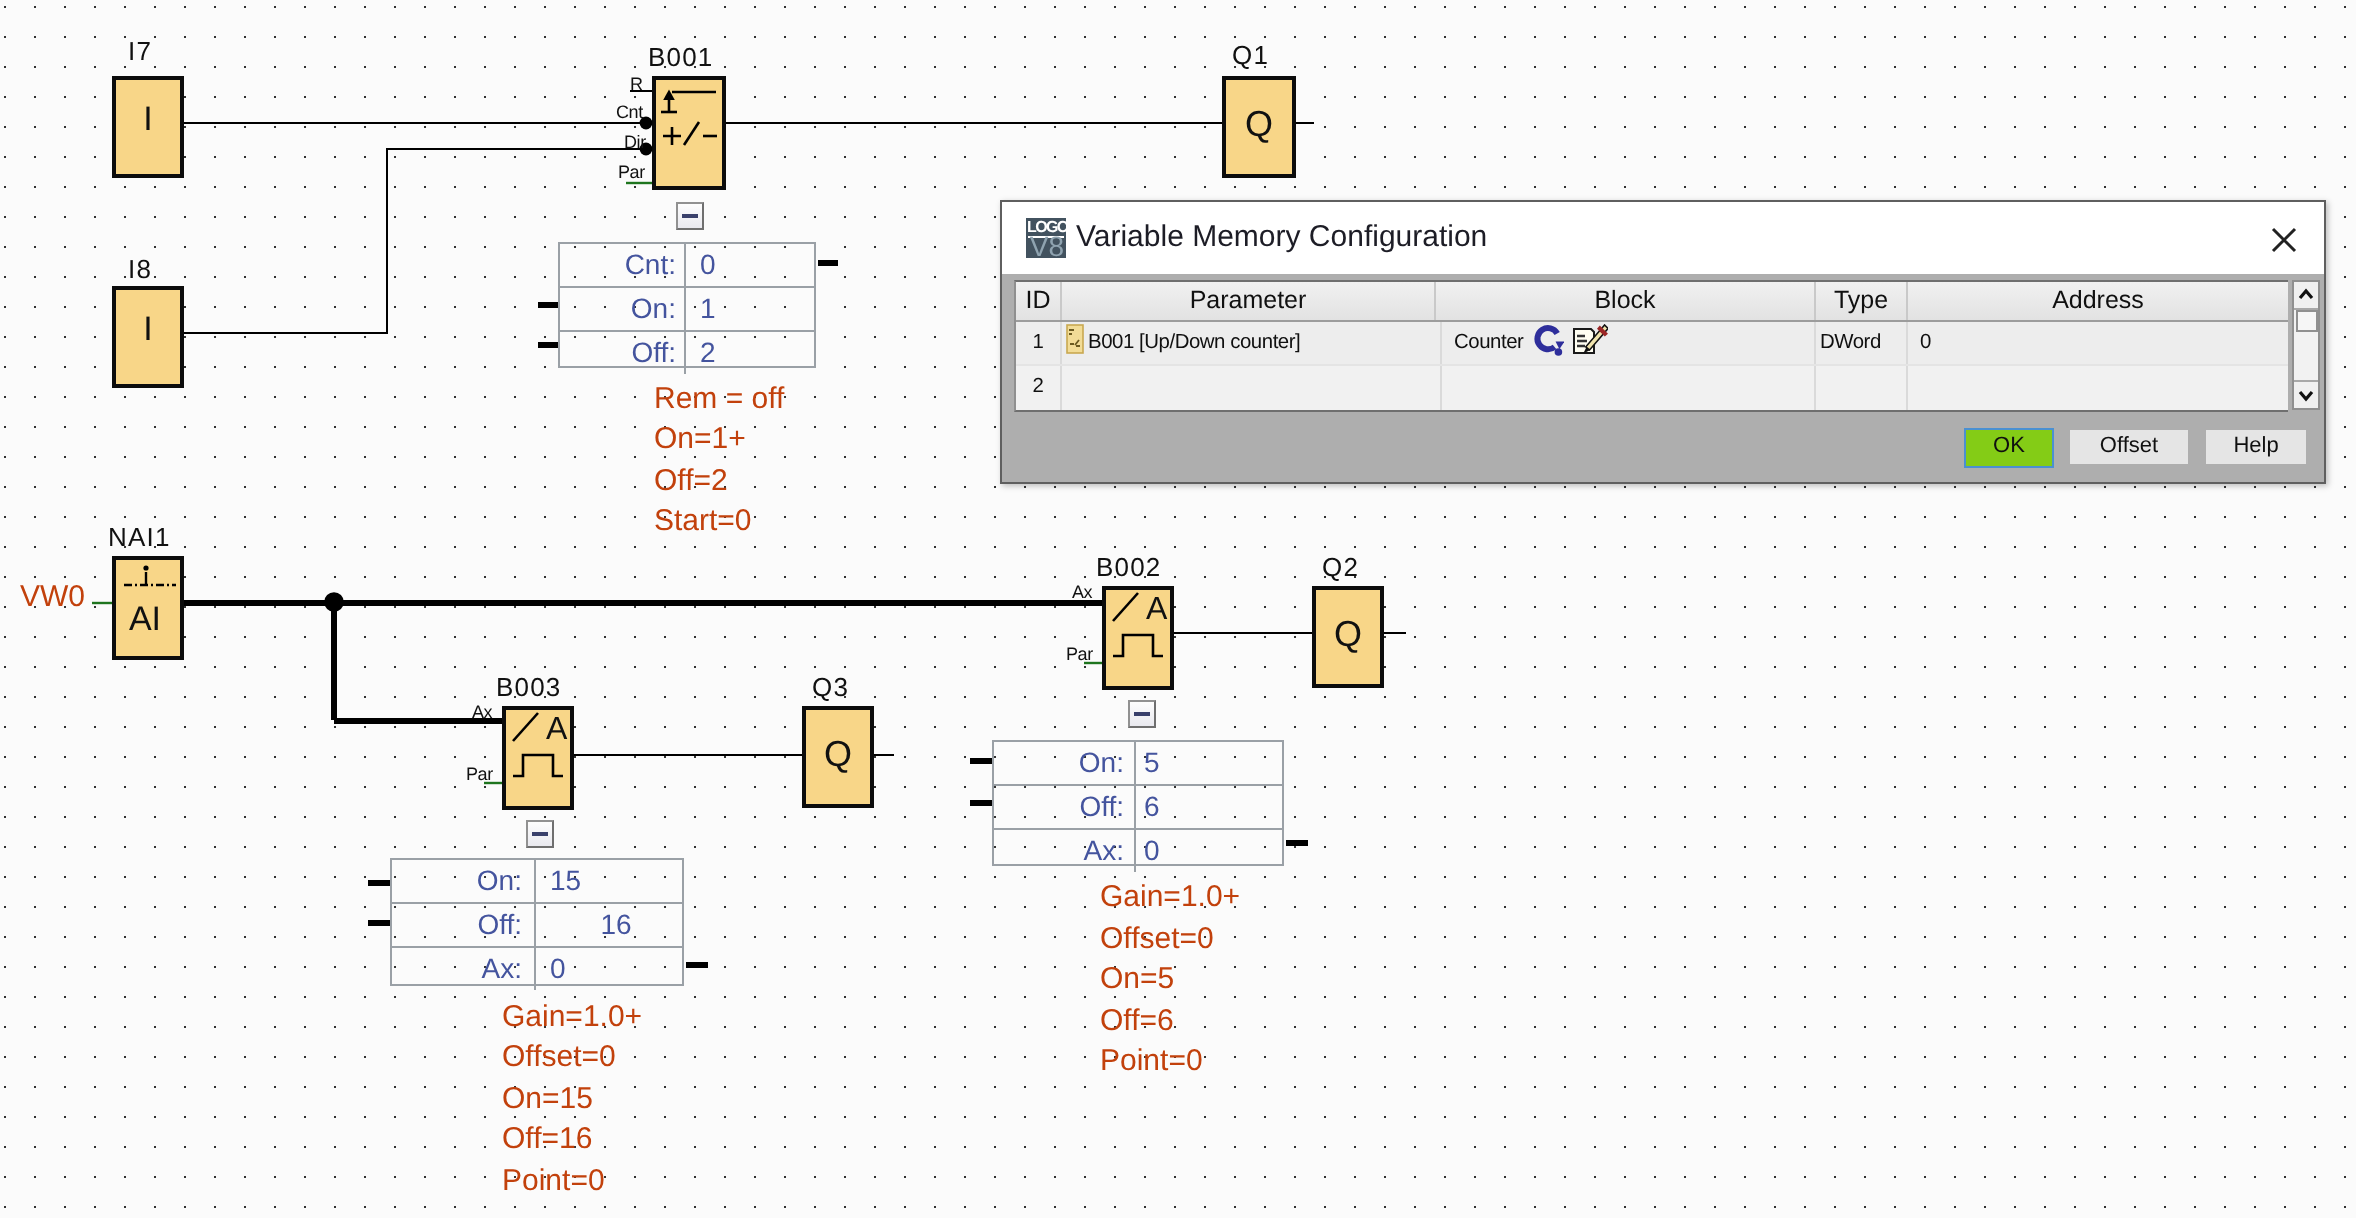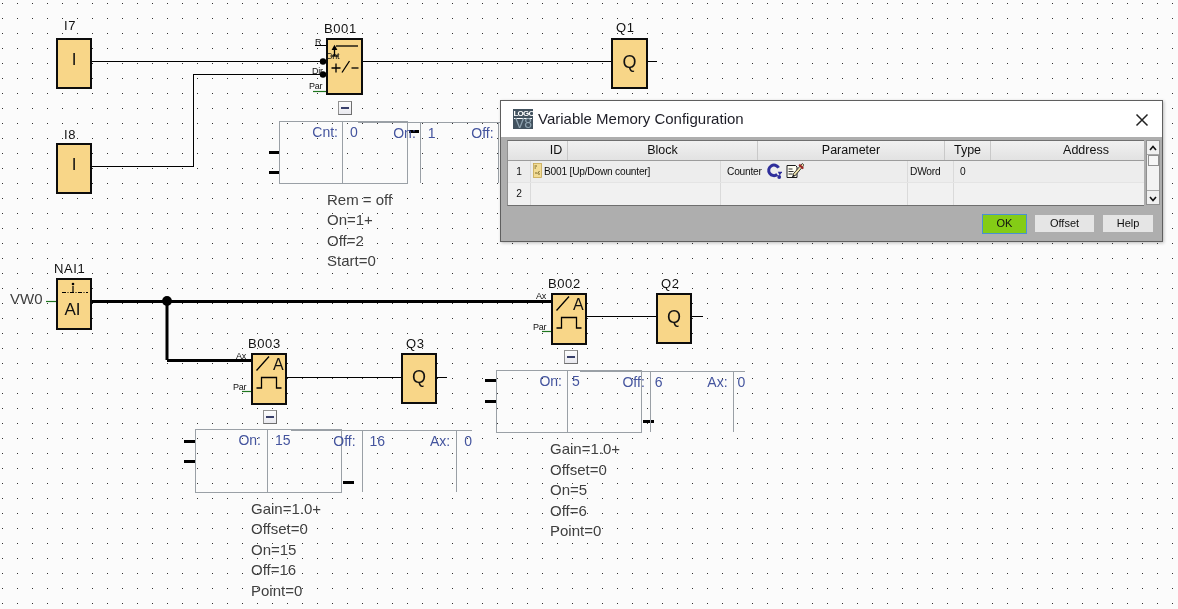--- a/index.html
+++ b/index.html
@@ -9,27 +9,27 @@
   background-color:#fbfbfb;
   background-image:radial-gradient(circle at 0.5px 0.5px,#303030 0.62px,transparent 0.75px);
   background-size:15px 15px;
   background-position:2px 3px;
 }
 .blk{position:absolute;background:#f8d688;border:2px solid #0c0c0c;box-sizing:border-box;}
 .lbl{position:absolute;font-size:13px;line-height:13px;letter-spacing:0.6px;color:#111;}
 .clbl{position:absolute;font-size:9px;line-height:9px;color:#111;letter-spacing:-0.2px;}
 .minb{position:absolute;width:14px;height:14px;box-sizing:border-box;border:1px solid #919191;border-right-color:#6f6f6f;border-bottom-color:#6f6f6f;background:linear-gradient(#fdfdfd,#e9e9ef);}
 .minb div{width:8px;height:2px;background:#39406b;margin:5px auto 0;}
-.ptable{position:absolute;background:transparent;border:1px solid #9aa0a6;box-sizing:border-box;display:flex;flex-direction:row;}
+.ptable{position:absolute;background:transparent;border:1px solid #9aa0a6;box-sizing:border-box;display:flex;flex-direction:column;}
 .prow{flex:1;display:flex;border-top:1px solid #9aa0a6;}
 .prow:first-child{border-top:none;}
 .plab{text-align:right;border-right:1px solid #9aa0a6;box-sizing:border-box;}
 .pval{flex:1;}
 .plab,.pval{font-size:14px;color:#44549e;line-height:21px;}
-.gtxt{position:absolute;font-size:15px;line-height:20.5px;color:#404040;white-space:pre;}
+.gtxt{position:absolute;font-size:15px;line-height:20.5px;color:#c2410c;white-space:pre;}
 </style>
 </head>
 <body>
 
 <div class="blk" style="left:56px;top:38px;width:36px;height:51px;"></div>
 <div class="blk" style="left:56px;top:143px;width:36px;height:51px;"></div>
 <div class="blk" style="left:326px;top:38px;width:37px;height:57px;"></div>
 <div class="blk" style="left:611px;top:38px;width:37px;height:51px;"></div>
 <div class="blk" style="left:56px;top:278px;width:36px;height:52px;"></div>
 <div class="blk" style="left:551px;top:293px;width:36px;height:52px;"></div>
@@ -112,21 +112,21 @@
 <div class="lbl" style="left:64px;top:128px;">I8</div>
 <div class="lbl" style="left:324px;top:22px;">B001</div>
 <div class="lbl" style="left:616px;top:21px;">Q1</div>
 <div class="lbl" style="left:54px;top:262px;">NAI1</div>
 <div class="lbl" style="left:548px;top:277px;">B002</div>
 <div class="lbl" style="left:661px;top:277px;">Q2</div>
 <div class="lbl" style="left:248px;top:337px;">B003</div>
 <div class="lbl" style="left:406px;top:337px;">Q3</div>
 
 <div class="clbl" style="left:315px;top:37.5px;">R</div>
-<div class="clbl" style="left:326px;top:51.5px;">Cnt</div>
+<div class="clbl" style="left:308px;top:51.5px;">Cnt</div>
 <div class="clbl" style="left:312px;top:67px;">Dir</div>
 <div class="clbl" style="left:309px;top:81.5px;">Par</div>
 <div class="clbl" style="left:536px;top:291.5px;">Ax</div>
 <div class="clbl" style="left:533px;top:322.5px;">Par</div>
 <div class="clbl" style="left:236px;top:351.5px;">Ax</div>
 <div class="clbl" style="left:233px;top:382.5px;">Par</div>
 
 <div class="minb" style="left:338px;top:101px;">
     <div></div>
   </div>
@@ -203,23 +203,23 @@
     <div style="position:absolute;left:1px;top:8.5px;width:18px;height:1.5px;background:#fff;"></div>
     <div style="position:absolute;right:1px;top:10px;font-size:14px;color:#8fa3b0;line-height:9px;">V8</div>
   </div>
   <div style="position:absolute;left:37px;top:0;height:36px;line-height:36px;font-size:15px;color:#1d1d26;">Variable Memory Configuration</div>
   <svg style="position:absolute;left:634px;top:12px;" width="14" height="14">
       <path d="M1.5 1.5 L12.5 12.5 M12.5 1.5 L1.5 12.5" stroke="#222" stroke-width="1.5"></path>
     </svg>
 
   <div style="position:absolute;left:6px;top:39px;width:637px;height:66px;box-sizing:border-box;border-top:1px solid #6f6f6f;border-left:1px solid #8f8f8f;border-bottom:1px solid #6f6f6f;background:#f0f0f0;">
     <div style="display:flex;height:20px;background:linear-gradient(#f1f1f1,#e2e2e2);border-bottom:1px solid #9c9c9c;box-sizing:border-box;">
-      <div class="hc" style="width:22px;margin-left:37px;">ID</div>
+      <div class="hc" style="width:22px;">ID</div>
+      <div class="hc" style="width:187px;border-left:1px solid #c9c9c9;">Parameter</div>
       <div class="hc" style="width:190px;border-left:1px solid #c9c9c9;">Block</div>
-      <div class="hc" style="width:187px;border-left:1px solid #c9c9c9;">Parameter</div>
       <div class="hc" style="width:46px;border-left:1px solid #c9c9c9;">Type</div>
       <div class="hc" style="width:191px;border-left:1px solid #c9c9c9;">Address</div>
     </div>
     <div style="display:flex;height:22px;background:#ededed;border-bottom:1px solid #e4e4e4;box-sizing:border-box;">
       <div class="rc" style="width:22px;text-align:center;">1</div>
       <div class="rc" style="width:190px;border-left:1px solid #dadada;">
         <svg width="9" height="15" style="vertical-align:-3px;margin-left:2px;">
             <rect x="0.5" y="0.5" width="8" height="14" fill="#f2dc96" stroke="#c8a850" stroke-width="0.8"></rect>
             <path d="M1.5 3 H4 M1.5 5 H3 M2 10 H4 M4.5 10.5 L6.5 8 M5 11 H7" stroke="#6b5a20" stroke-width="0.9" fill="none"></path>
           </svg><span style="margin-left:2px;">B001 [Up/Down counter]</span>

